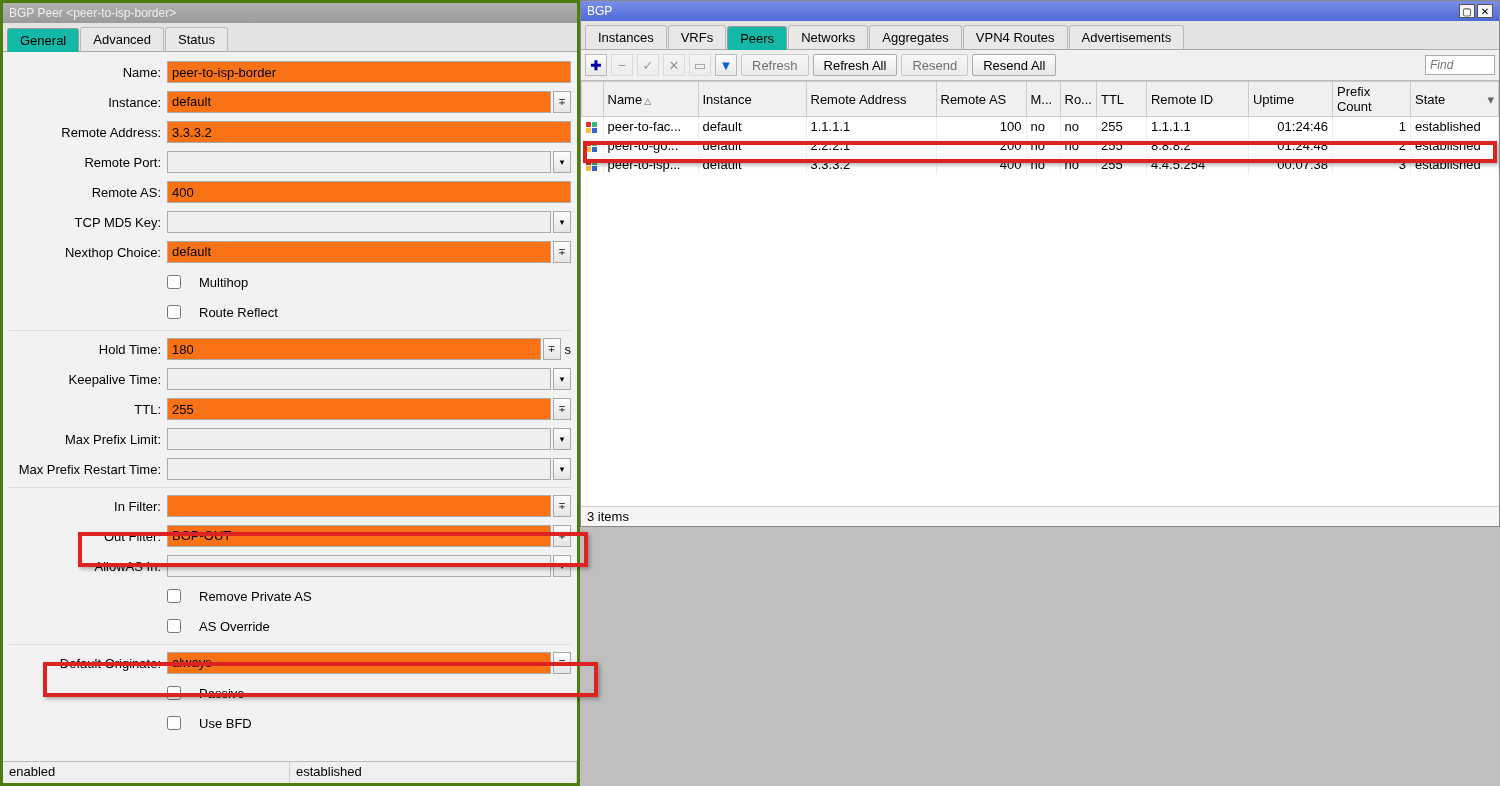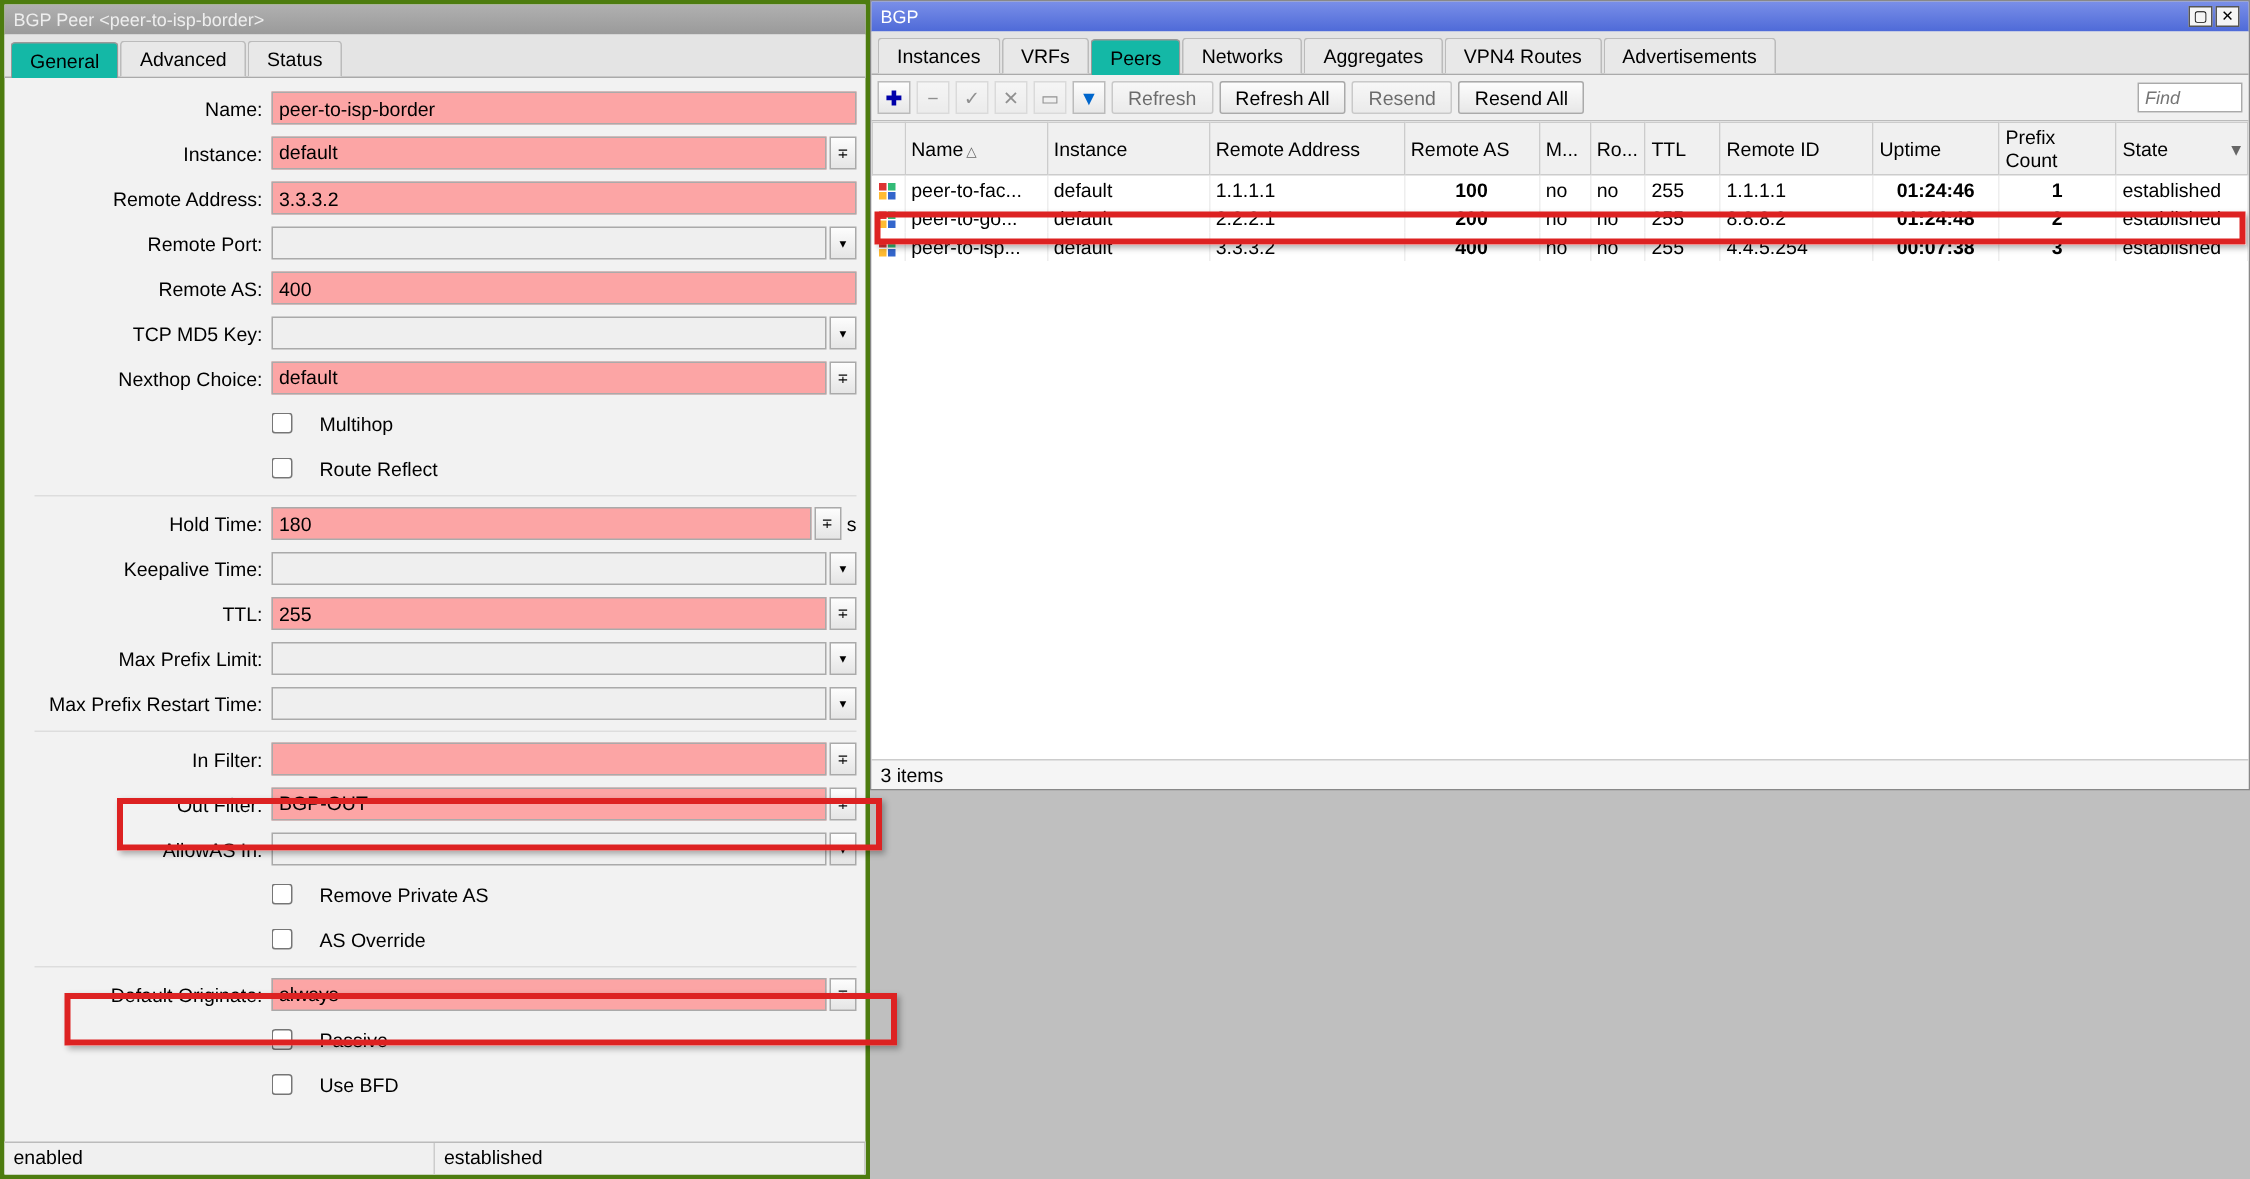--- a/index.html
+++ b/index.html
@@ -68,21 +68,21 @@
     cursor: pointer;
     font-size: 13px;
   }
   .tab.active {
     background: #14b8a6;
     border-color: #999;
     position: relative;
     top: 1px;
   }
   .form-body {
-    padding: 8px 6px 2px 20px;
+    padding: 8px 6px 2px 6px;
     overflow-y: auto;
     height: calc(100% - 20px - 30px - 22px);
   }
   .form-row {
     display: flex;
     align-items: center;
     margin-bottom: 6px;
     height: 24px;
   }
   .form-label {
@@ -94,21 +94,21 @@
   .form-control {
     flex: 1;
     display: flex;
     align-items: center;
     height: 22px;
   }
   .txt, .sel {
     flex: 1;
     height: 22px;
     border: 1px solid #aaa;
-    background: #fca5a5;
+    background: #f97316;
     padding: 0 4px;
     font-size: 13px;
     line-height: 20px;
   }
   .sel.disabled, .txt.disabled { background: #efefef; color: #666; }
   .dd-btn {
     width: 18px; height: 22px;
     border: 1px solid #aaa;
     background: linear-gradient(#fdfdfd,#e5e5e5);
     margin-left: 2px;
@@ -226,21 +226,21 @@
   .row-icon span:nth-child(2){background:#3b7;}
   .row-icon span:nth-child(3){background:#fb3;}
   .row-icon span:nth-child(4){background:#36c;}
   .count-bar {
     height: 20px;
     border-top: 1px solid #ccc;
     background: #f5f5f5;
     padding: 2px 6px;
     font-size: 13px;
   }
-  .num { text-align: center; font-weight: bold; }
+  .num { text-align: right; }
   .sort-ind { font-size: 9px; color: #666; margin-left: 2px; }
 </style>
 </head>
 <body>
 
 <div class="panel-left">
   <div class="title-bar inactive">
     <span>BGP Peer &lt;peer-to-isp-border&gt;</span>
   </div>
 

